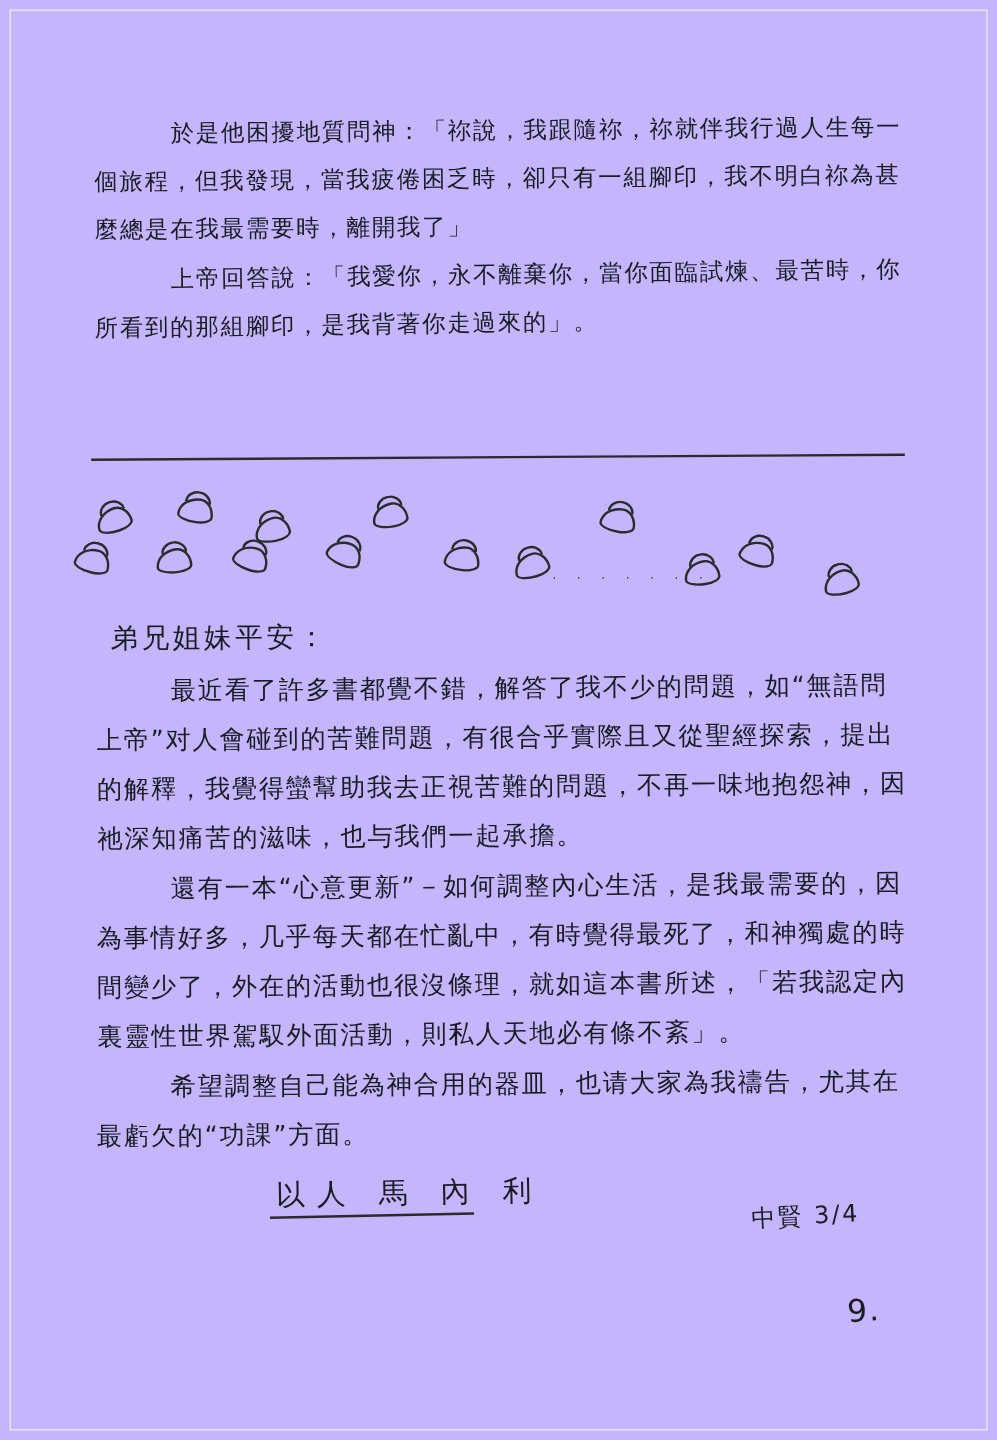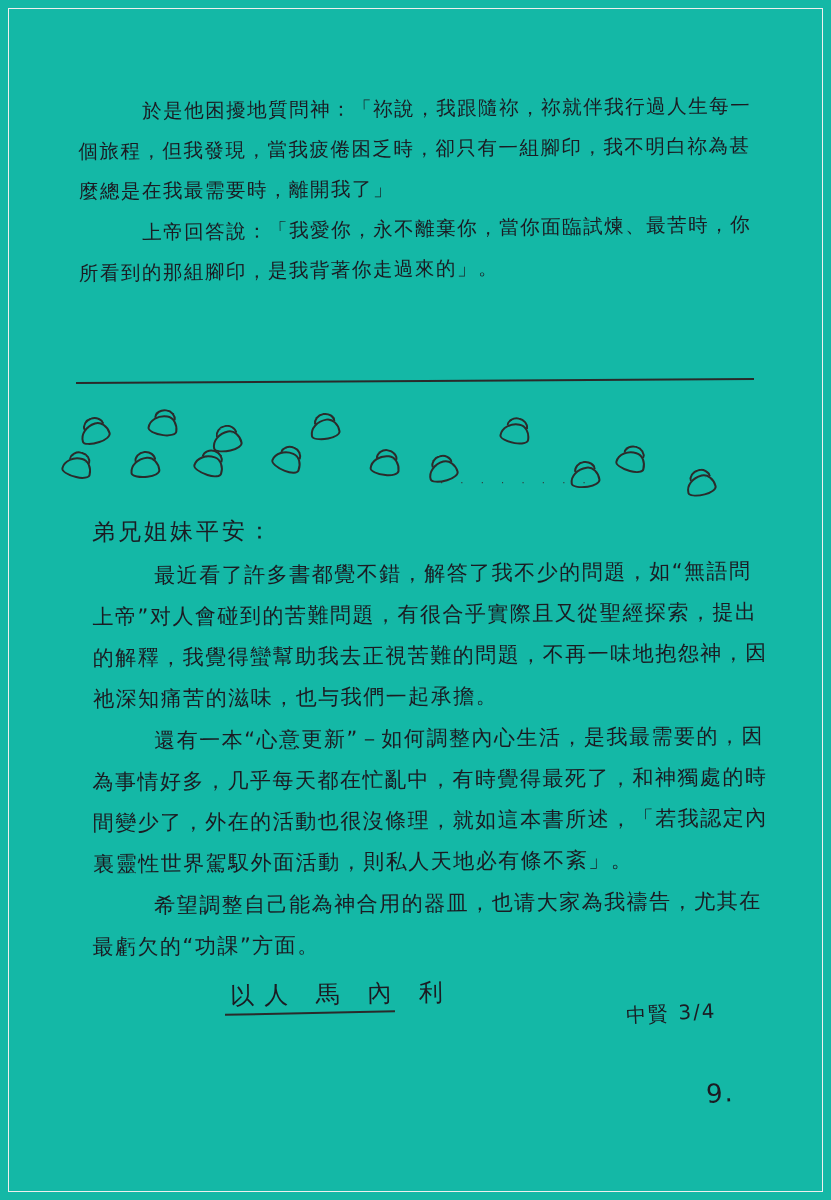--- a/index.html
+++ b/index.html
@@ -7,21 +7,21 @@
     padding: 0;
     background: #ffffff;
   }
   body {
     font-family: "DejaVu Sans", sans-serif;
   }
   #page {
     position: relative;
     width: 831px;
     height: 1200px;
-    background: #14b8a6;
+    background: #c4b5fd;
     overflow: hidden;
     box-sizing: border-box;
   }
   
   #page::after {
     content: "";
     position: absolute;
     left: 8px; top: 8px; right: 8px; bottom: 8px;
     border: 1px solid #efefef;
     pointer-events: none;
@@ -106,21 +106,21 @@
   .salutation {
     position: absolute;
     left: 92px;
     top: 516px;
     font-size: 23px;
     letter-spacing: 3px;
     transform: rotate(-0.4deg);
   }
   .letter {
     position: absolute;
-    left: 92px;
+    left: 80px;
     top: 556px;
     width: 676px;
   }
   .para-letter {
     font-size: 21px;
     line-height: 41px;
     text-indent: 62px;
     margin: 0 0 1px 0;
     transform: rotate(-0.45deg);
     transform-origin: left top;

